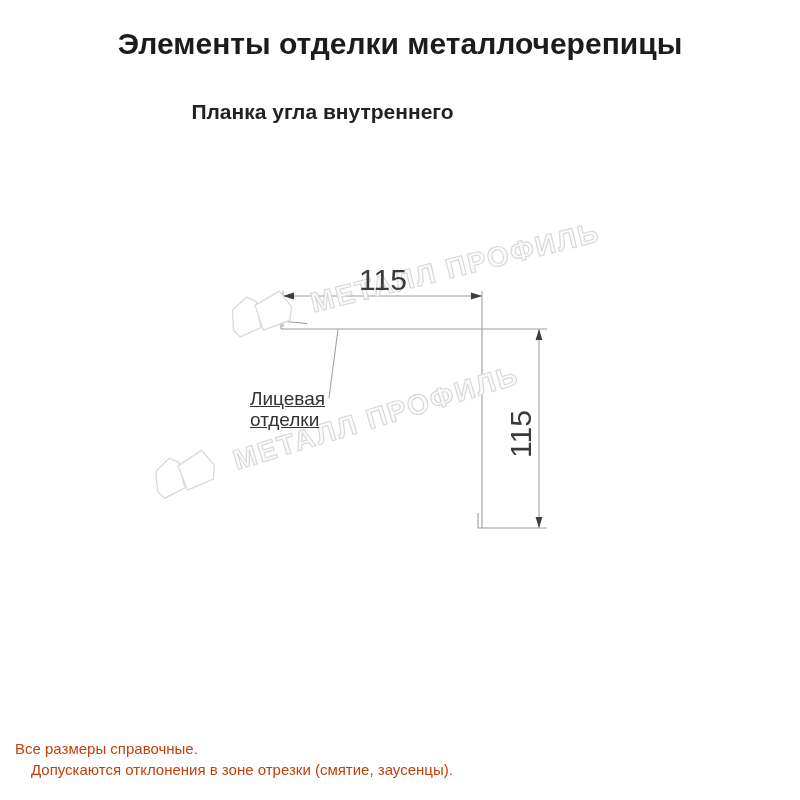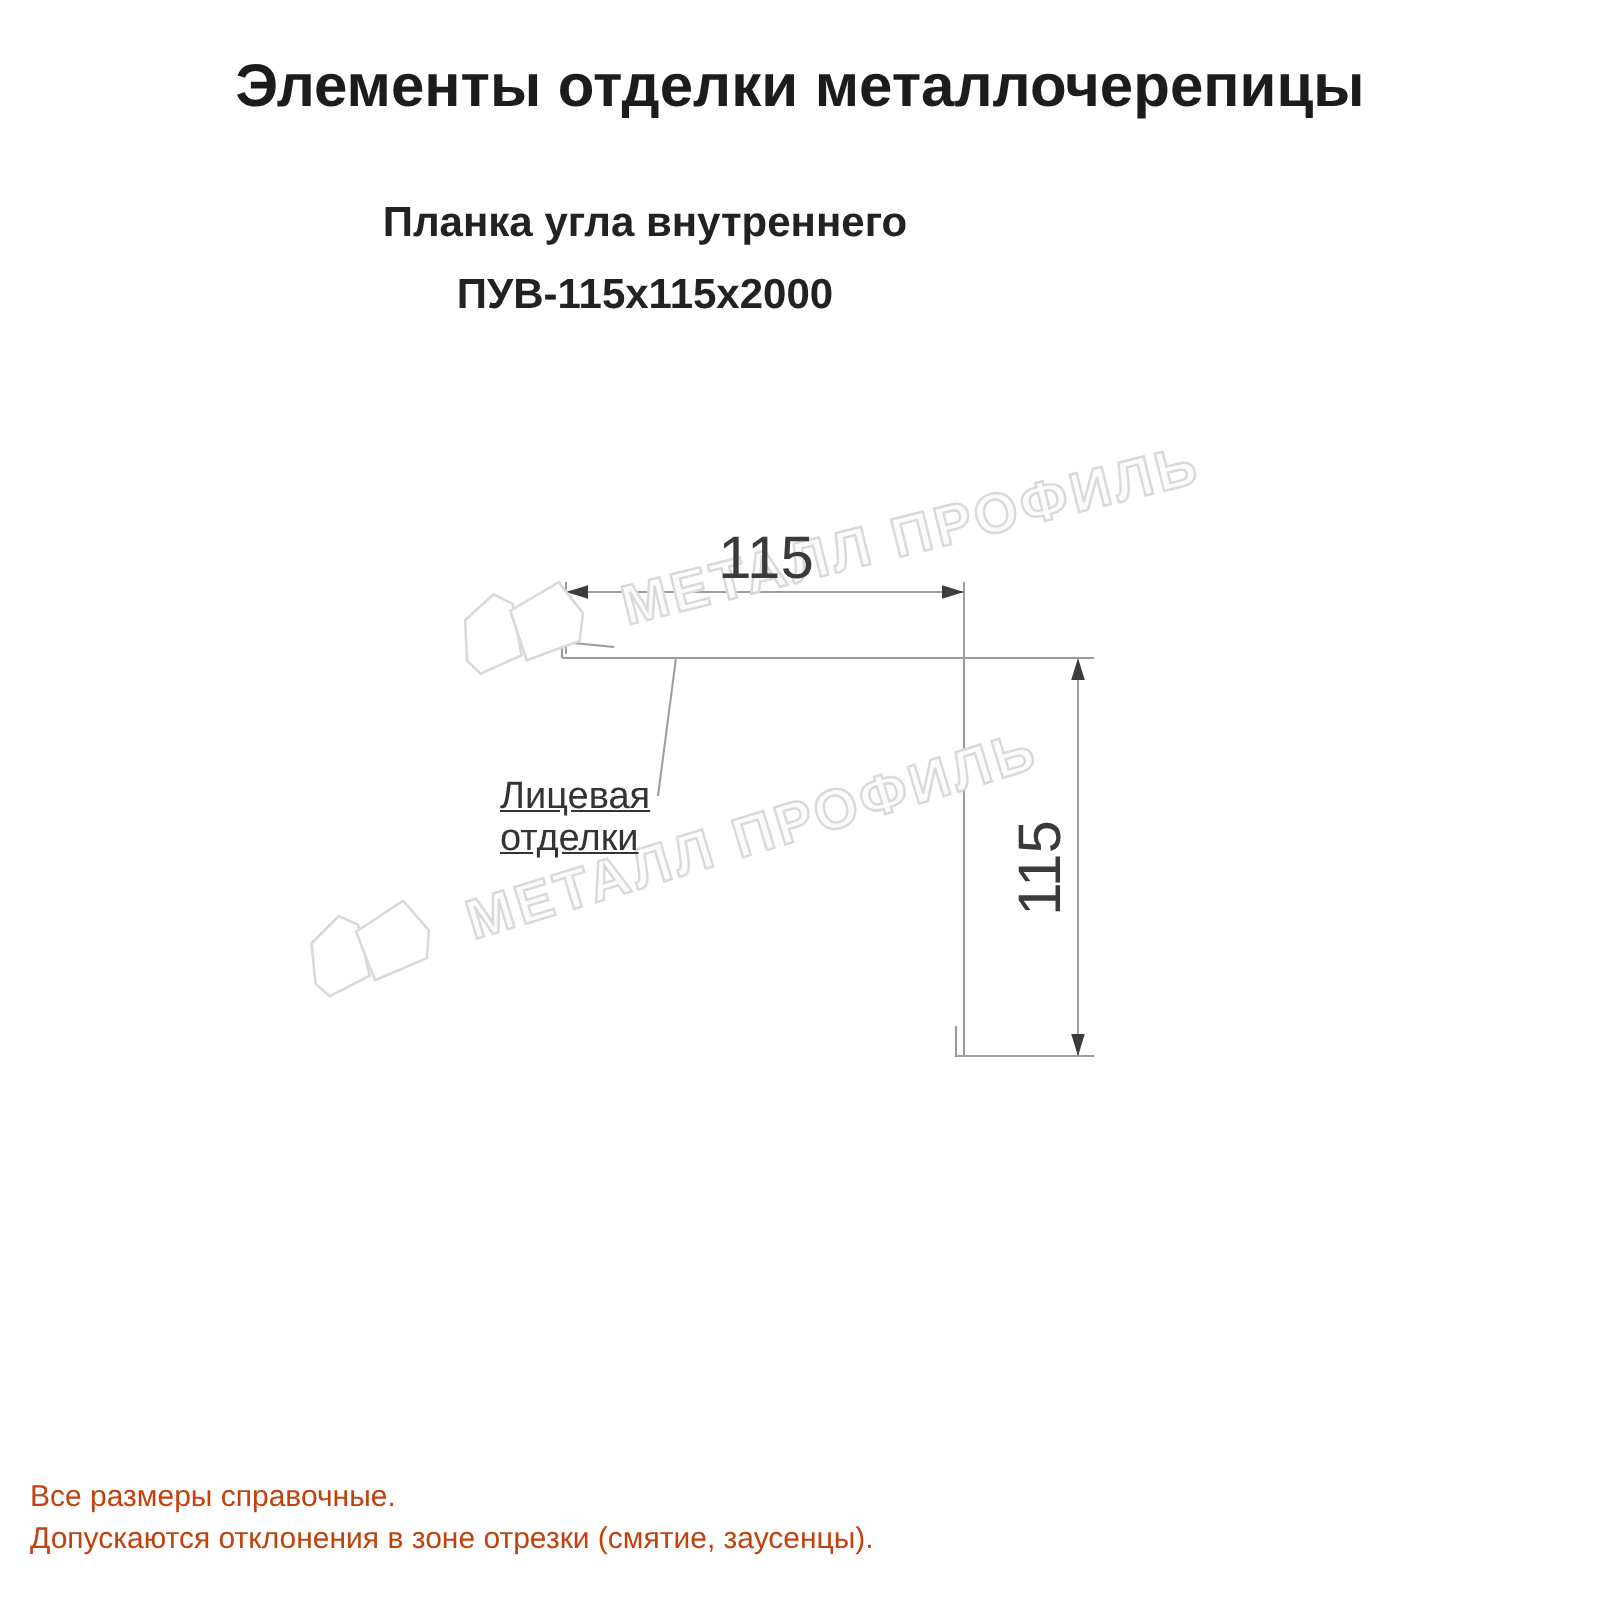--- a/index.html
+++ b/index.html
@@ -35,30 +35,29 @@
   .dim-h{left:356px;top:263px;width:54px;}
   .dim-v{left:491px;top:419px;width:60px;height:30px;line-height:30px;transform:rotate(-90deg);}
   .face-label{
     position:absolute;left:250px;top:388px;width:84px;z-index:3;
     font-size:19px;line-height:21px;color:#333333;text-align:left;text-decoration:underline;
   }
   .footnote{
     position:absolute;left:15px;z-index:4;font-size:15px;color:#c2410c;
   }
   .fn1{top:740px;}
-  .fn2{top:761px;}
+  .fn2{top:761px;margin-left:16px;}
 </style>
 </head>
 <body>
 
 <div class="canvas">
 
   <h1 class="title">Элементы отделки металлочерепицы</h1>
   <div class="subtitle name">Планка угла внутреннего</div>
-  <div class="subtitle sku">ПУВ-115х115х2000</div>
 
   <svg class="drawing" width="800" height="800" viewBox="0 0 800 800" fill="none">
 
     <path d="M281,329 L482,329" stroke-width="1.1" stroke="#9c9c9c"></path>
     <path d="M281,329 L281,321 L307,323.5" stroke-width="1.1" stroke="#9c9c9c"></path>
     <path d="M482,329 L482,528" stroke-width="1.1" stroke="#9c9c9c"></path>
     <path d="M482,528 L478,528 L478,513" stroke-width="1.1" stroke="#9c9c9c"></path>
 
     <path d="M283,291 L283,327" stroke-width="1" stroke="#9c9c9c"></path>
     <path d="M482,291 L482,329" stroke-width="1" stroke="#9c9c9c"></path>

